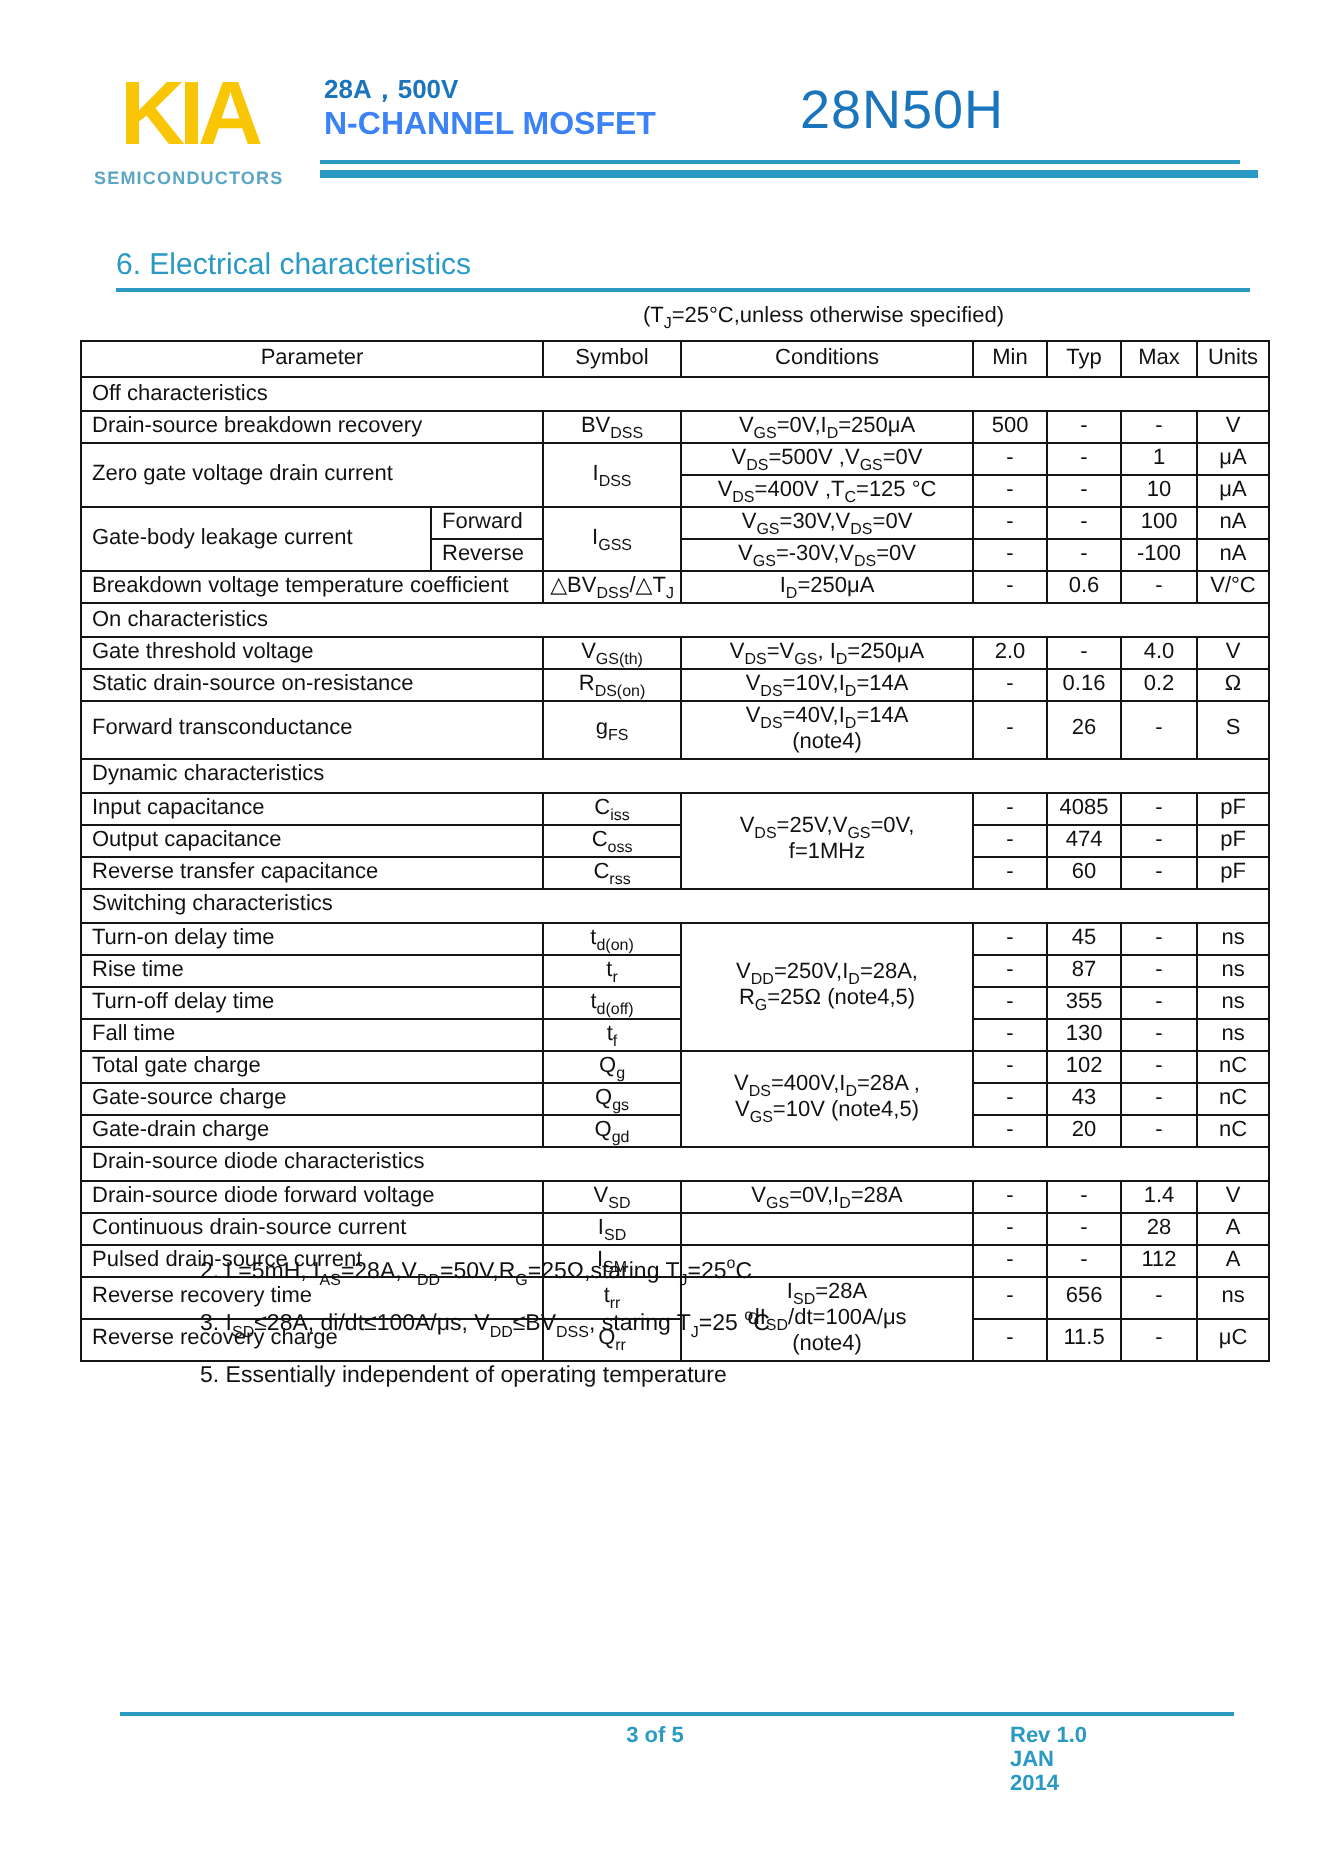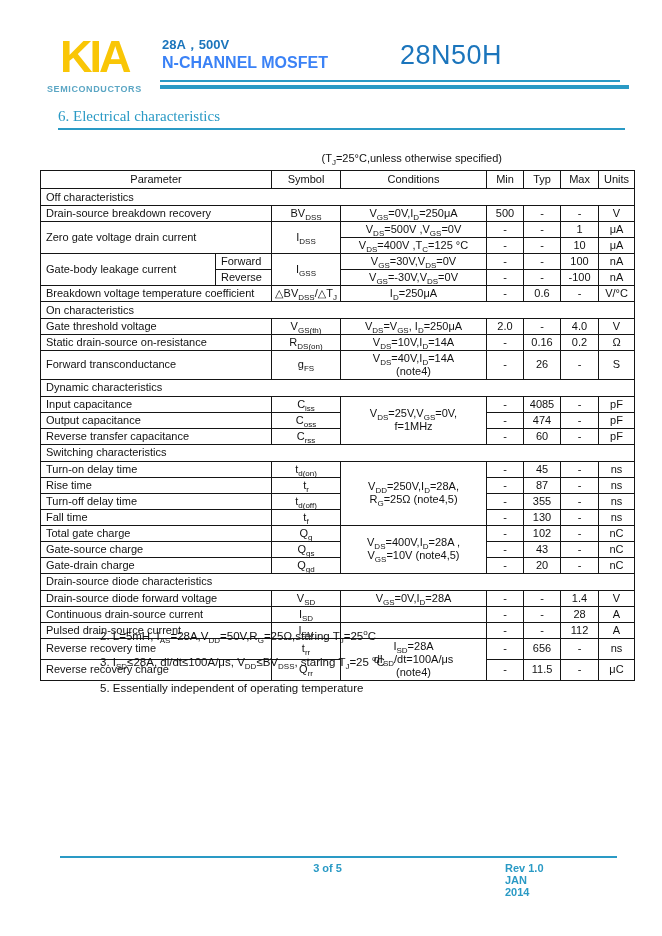--- a/index.html
+++ b/index.html
@@ -30,23 +30,23 @@
   }
   .hdr-part{
     position:absolute;right:50px;top:40px;
     font-size:27px;color:#1b75bc;letter-spacing:0.5px;
   }
   .hdr-line-thin{position:absolute;left:160px;top:80px;width:460px;height:2px;background:#2a9ac5;}
   .hdr-line-thick{position:absolute;left:160px;top:85px;width:469px;height:4px;background:#2a9ac5;}
 
   
   .sec-heading{
-    position:absolute;left:58px;top:108px;width:567px;
+    position:absolute;left:58px;top:124px;width:567px;
     font-size:15px;color:#2a9ac5;
-    border-bottom:2px solid #2a9ac5;padding-bottom:3px;font-family:Liberation Serif, serif;
+    border-bottom:2px solid #2a9ac5;padding-bottom:3px;
   }
   .cond-note{
     position:absolute;right:50px;top:152px;
     font-size:11px;color:#111;
   }
 
   
   .tbl-wrap{position:absolute;left:40px;top:170px;}
   table{border-collapse:collapse;table-layout:fixed;width:594px;}
   td,th{

